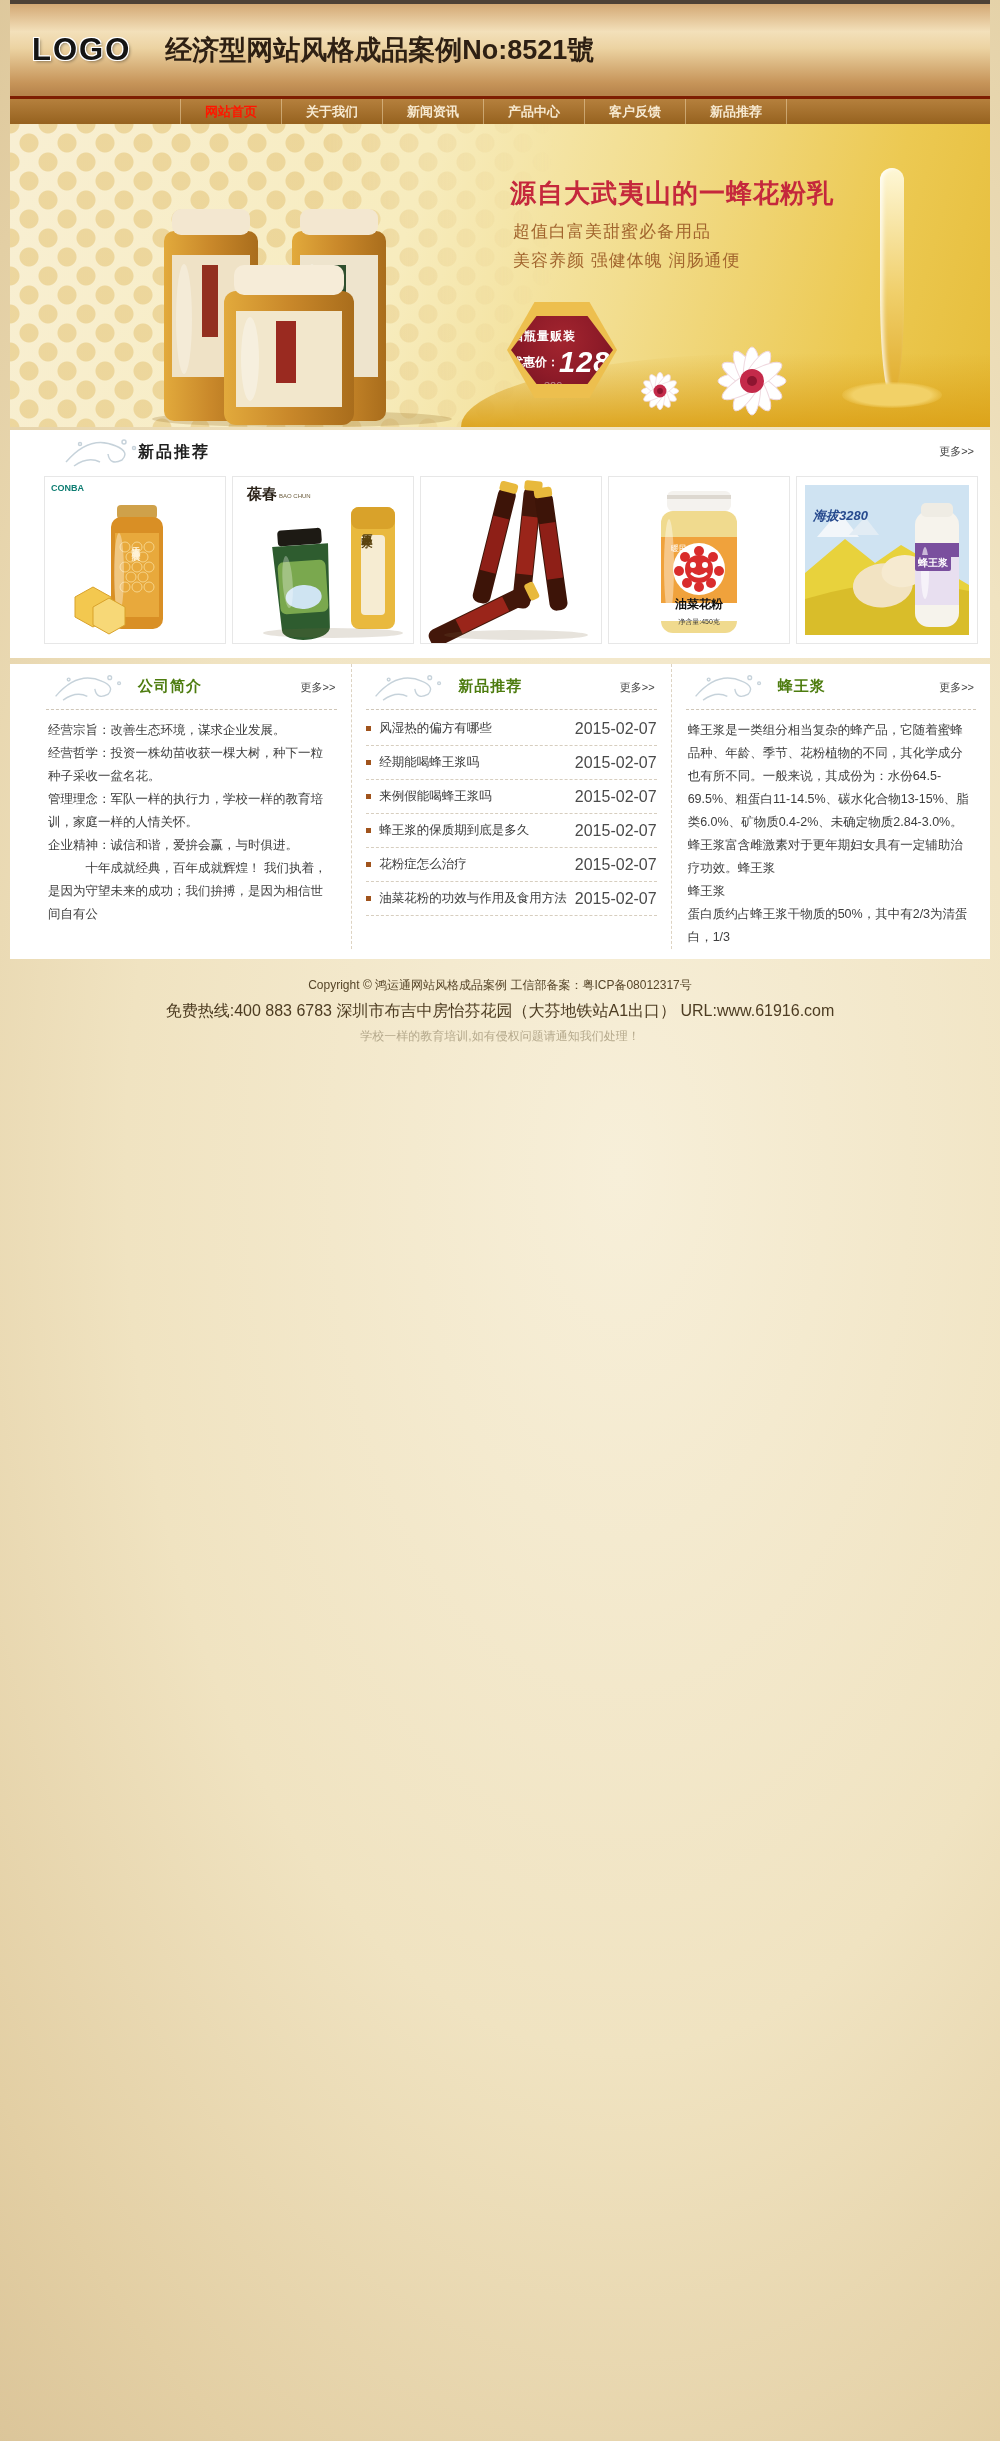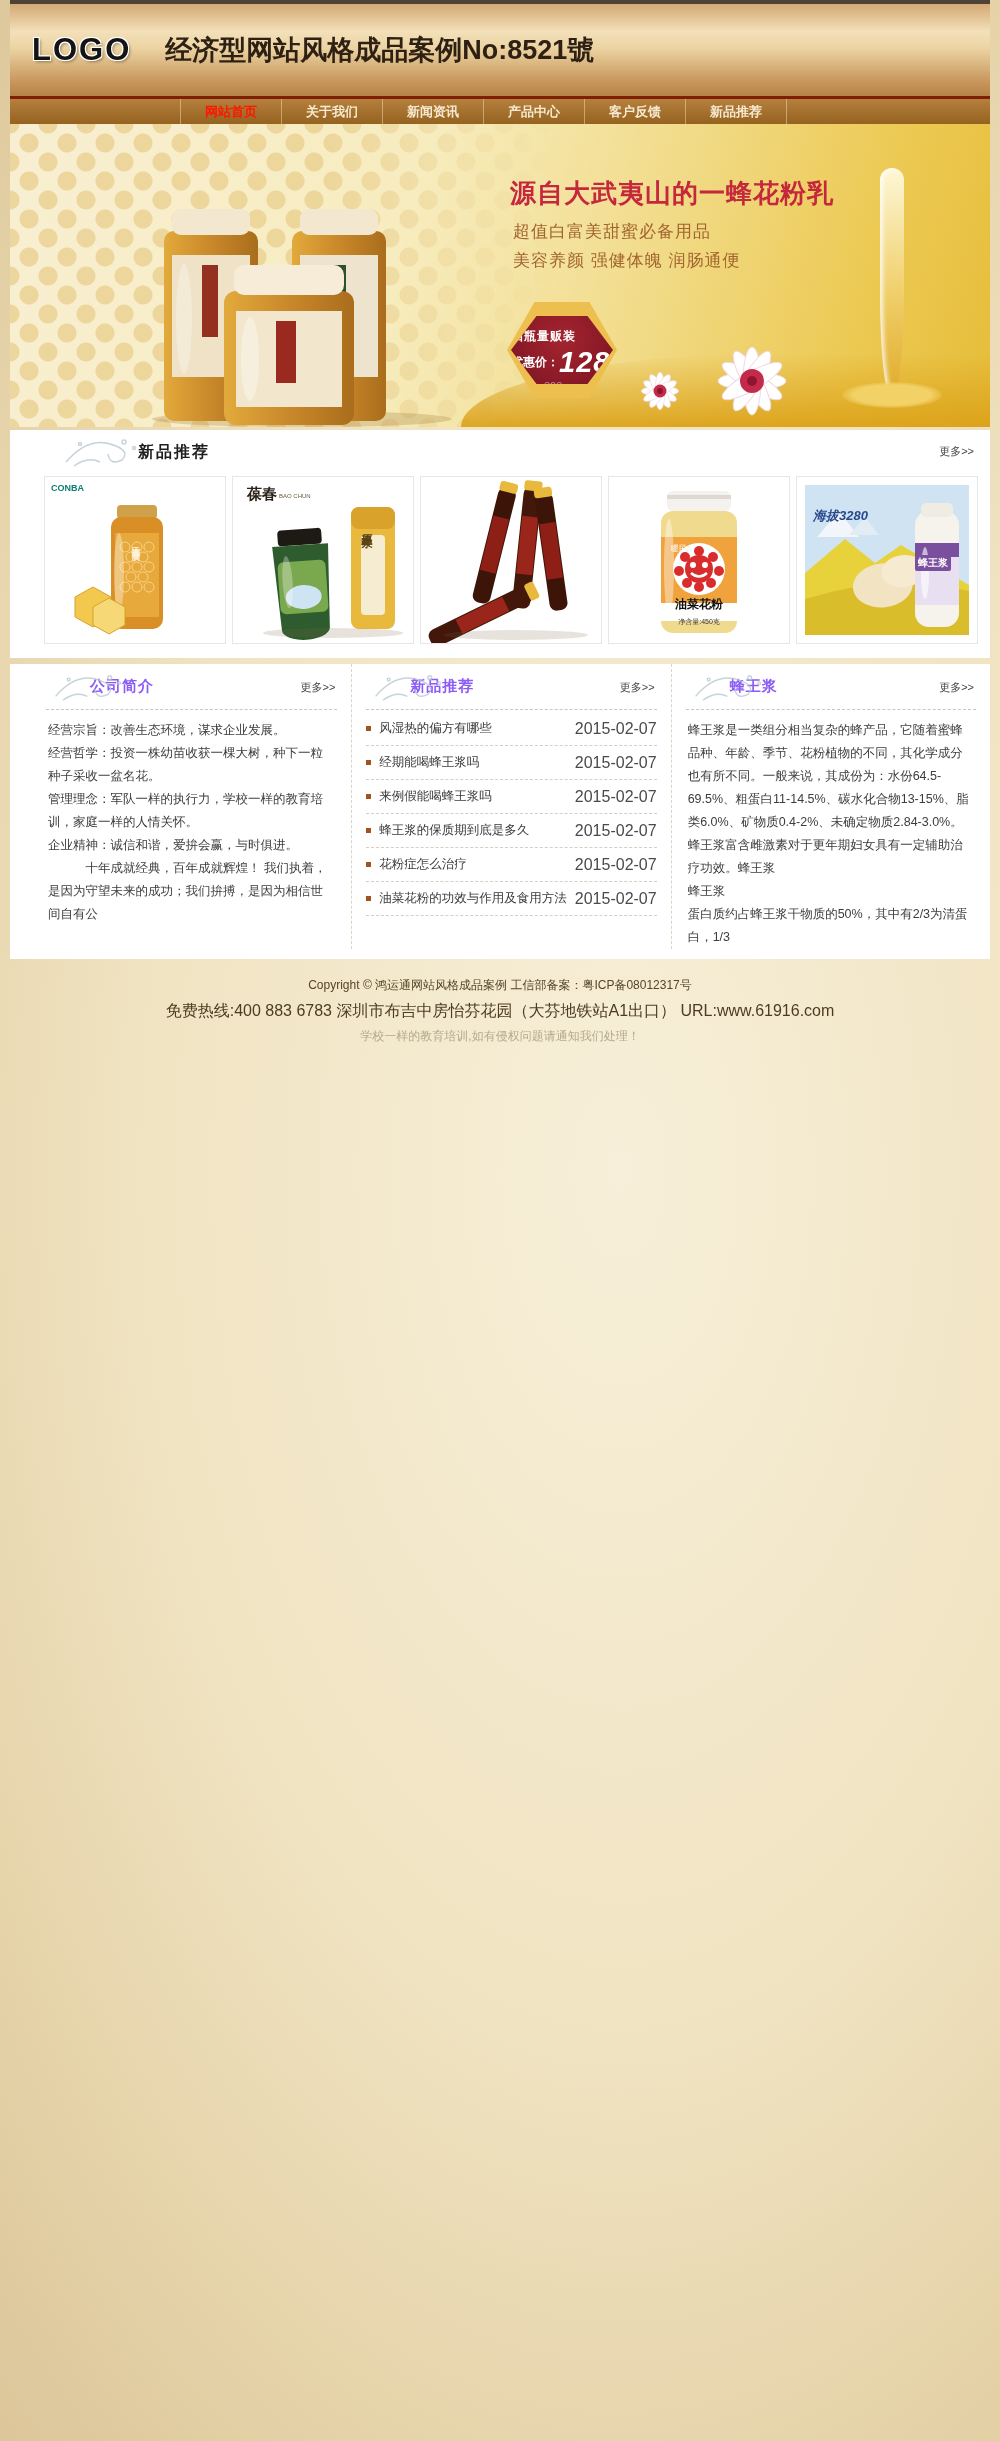--- a/index.html
+++ b/index.html
@@ -96,21 +96,21 @@
     font-weight:bold; color:#111; }
   .p-net { position:absolute; left:0; right:0; bottom:16px; text-align:center; font-size:7px; color:#333; }
   .p-tag-3280 { position:absolute; left:16px; top:30px; font-size:13px; font-style:italic; font-weight:bold; color:#274a8e; }
   .p-label-fwj { position:absolute; right:26px; top:78px; font-size:10px; font-weight:bold; color:#fff;
     background:#7a4f9e; padding:1px 3px; border-radius:2px; }
 
   .columns { display:flex; padding-bottom:10px; }
   .col { width:33.333%; padding:0 14px; }
   .col + .col { border-left:1px dashed #ddd3c2; }
   .col-head { position:relative; height:46px; display:flex; align-items:center; border-bottom:1px dashed #cfc6b8; }
-  .col-title { font-size:15px; font-weight:bold; color:#8b5cf6; margin-left:44px; letter-spacing:1px; }
+  .col-title { font-size:15px; font-weight:bold; color:#4d7c0f; margin-left:92px; letter-spacing:1px; }
   .col-more { position:absolute; right:2px; top:16px; font-size:11px; color:#444; cursor:pointer; }
   .col-floral { position:absolute; left:4px; top:3px; opacity:.8; }
   .col-text { padding:9px 2px 0 2px; font-size:12.5px; color:#3d3d3d; line-height:23px; }
   .news-list { list-style:none; padding-top:2px; }
   .news-list li { height:34px; display:flex; align-items:center; border-bottom:1px dashed #d7cebf;
     font-size:12.5px; color:#3a3a3a; cursor:pointer; }
   .bullet { width:5px; height:5px; background:#a0531c; margin-right:8px; flex:0 0 auto; }
   .news-text { flex:1 1 auto; white-space:nowrap; overflow:hidden; }
   .news-date { font-size:16px; color:#4a4a4a; margin-left:6px; }
 

